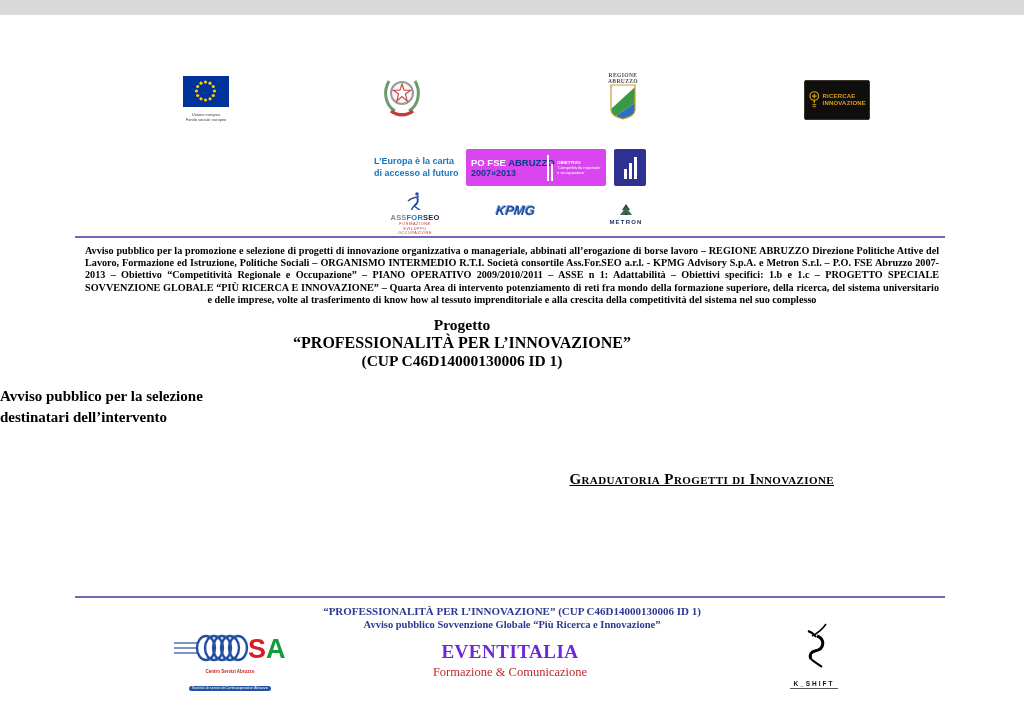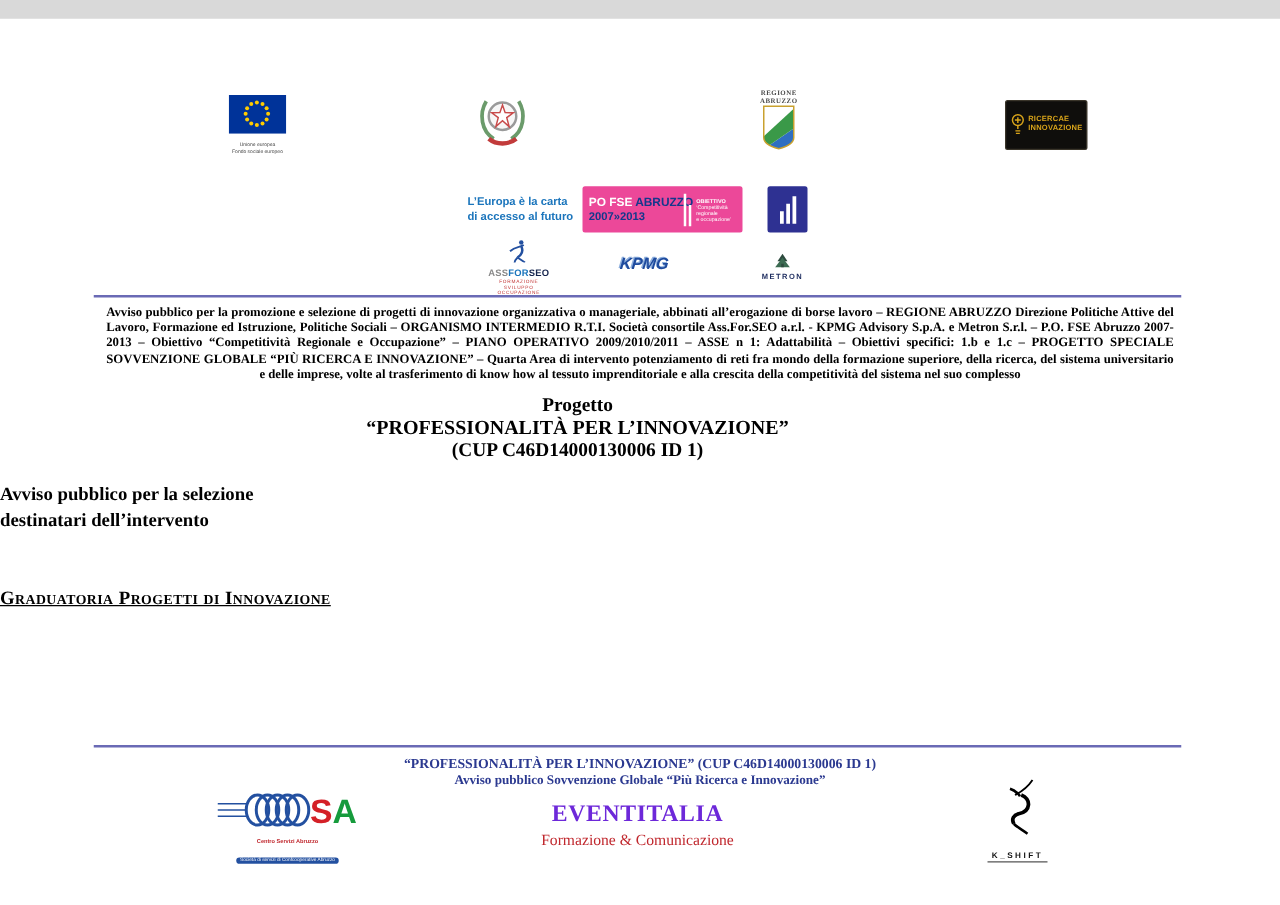--- a/index.html
+++ b/index.html
@@ -13,21 +13,21 @@
   .emblem{left:381px;top:56px;}
   .abruzzo-block{left:600px;top:57px;width:46px;text-align:center;}
   .abruzzo-label{font-family:"Liberation Serif",serif;font-weight:bold;font-size:5.5px;line-height:6px;color:#4a4a4a;letter-spacing:.4px;}
   .ricerca-box{left:804px;top:65px;width:66px;height:40px;background:#0f0e0c;border:1px solid #3a352a;border-radius:2px;
                display:flex;align-items:center;gap:2px;padding:2px 3px;box-sizing:border-box;}
   .ricerca-text{font-family:"Liberation Sans",sans-serif;font-weight:bold;font-size:6px;line-height:7px;color:#d7a31a;letter-spacing:.2px;}
 
   
   .europa-text{left:374px;top:140px;width:96px;font-family:"Liberation Sans",sans-serif;
                font-weight:bold;font-size:9px;line-height:12px;color:#1b75bc;}
-  .pofse-box{left:466px;top:134px;width:128px;height:37px;background:#ec4899;border-radius:2px;
+  .pofse-box{left:466px;top:134px;width:140px;height:37px;background:#d946ef;border-radius:2px;
              display:flex;align-items:center;box-sizing:border-box;padding:3px 5px;
              font-family:"Liberation Sans",sans-serif;}
   .pofse-left{width:72px;}
   .pofse-l1{font-size:9.5px;font-weight:bold;white-space:nowrap;}
   .pofse-white{color:#ffffff;} .pofse-navy{color:#14388c;}
   .pofse-l2{font-size:9px;font-weight:bold;color:#14388c;text-align:left;}
   .pofse-bars{display:flex;gap:2px;margin:0 4px;align-items:flex-end;height:26px;}
   .pofse-bars i{display:block;width:2px;background:#fff;}
   .pofse-right{color:#fff;font-size:4.2px;line-height:5px;}
   .pofse-right b{font-size:4.4px;}
@@ -48,21 +48,21 @@
   
   .rule{left:75px;width:870px;height:2px;background:#6a6ab5;}
   .rule1{top:221px;} .rule2{top:581px;}
   .intro{left:85px;top:230px;width:854px;font-weight:bold;font-size:10.2px;line-height:12.2px;
          text-align:justify;text-align-last:center;}
   .project-block{left:0;top:301px;width:924px;text-align:center;font-weight:bold;}
   .project-label{font-size:15.5px;line-height:18px;}
   .project-title{font-size:16px;line-height:18px;}
   .project-cup{font-size:15.5px;line-height:18px;}
   .avviso-block{left:0;top:371px;width:918px;text-align:left;font-weight:bold;font-size:15px;line-height:21px;}
-  .graduatoria{left:0;top:455px;width:834px;text-align:left;}
+  .graduatoria{left:0;top:455px;width:834px;text-align:right;}
   .graduatoria span{font-weight:bold;font-size:15px;font-variant:small-caps;letter-spacing:.4px;
                     text-decoration:underline;}
 
   
   .footer-ref{left:0;top:589px;width:1024px;text-align:center;color:#2b3990;}
   .footer-ref .l1{font-weight:bold;font-size:11px;line-height:14px;}
   .footer-ref .l2{font-weight:bold;font-size:10.5px;line-height:13px;}
   .csa{left:172px;top:618px;width:116px;text-align:center;font-family:"Liberation Sans",sans-serif;}
   .csa-sub1{font-size:4.5px;font-weight:bold;color:#c0272d;line-height:5.5px;}
   .csa-sub2{display:inline-block;background:#2350a0;color:#fff;font-size:3.8px;line-height:5px;

